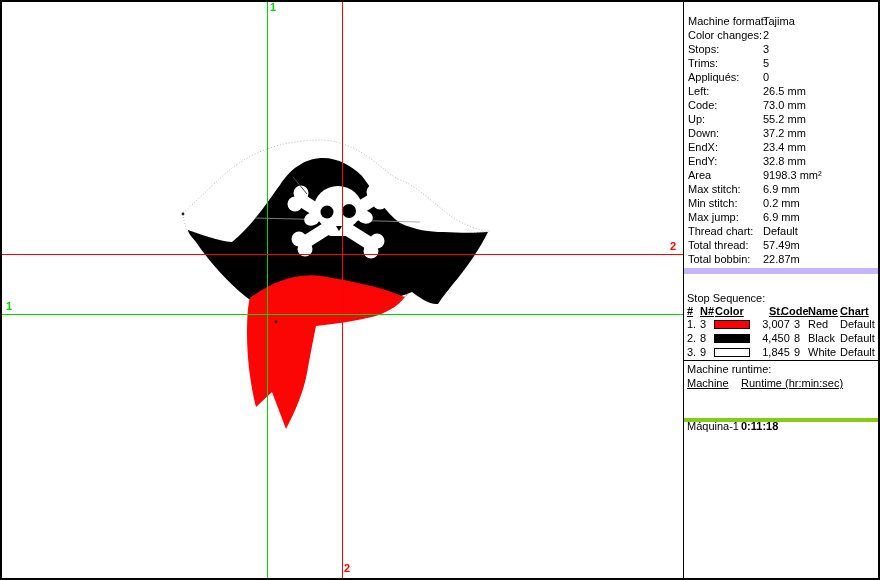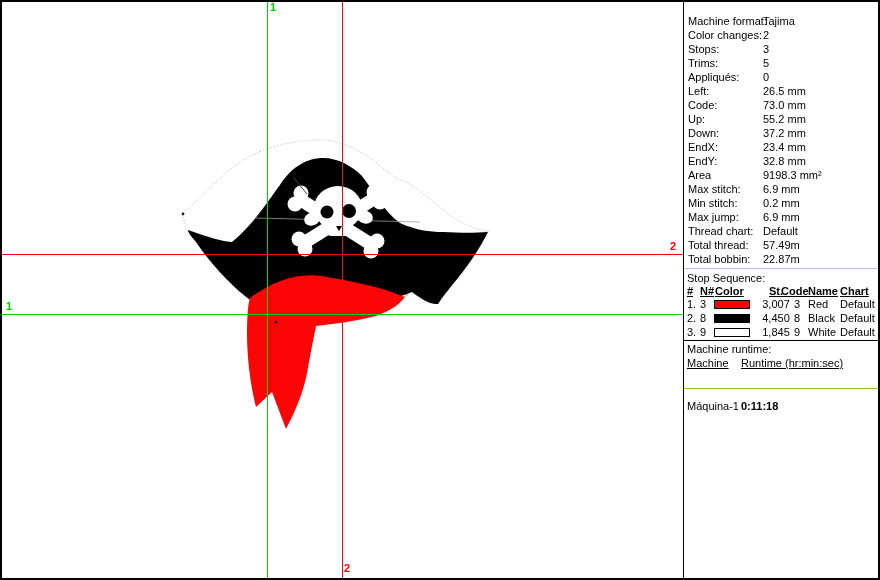--- a/index.html
+++ b/index.html
@@ -25,36 +25,36 @@
 
   
   .panel{position:absolute;left:683px;top:0;right:0;bottom:0;background:#fff;
          border-left:1px solid #000;z-index:5;font-size:11px;color:#000;}
   .stats{padding-top:14px;}
   .stat-row{position:relative;height:14px;line-height:14px;}
   .stat-label{position:absolute;left:4px;white-space:nowrap;}
   .stat-value{position:absolute;left:79px;white-space:nowrap;}
 
   .section-title{height:14px;line-height:14px;padding-left:3px;}
-  .stop-seq{border-top:1px solid #c4b5fd;margin-top:2px;padding-top:2px;}
+  .stop-seq{border-top:6px solid #c4b5fd;margin-top:2px;padding-top:17px;}
   .ss-head,.ss-row{position:relative;height:14px;line-height:13px;}
   .ss-head{height:13px;}
   .ss-head span{font-weight:bold;text-decoration:underline;position:absolute;white-space:nowrap;}
   .ss-row span{position:absolute;white-space:nowrap;}
   .c-num{left:3px;}
   .c-needle{left:16px;}
   .c-color-h{left:31px;}
   .c-swatch{left:30px;top:2px;width:36px;height:9px;border:1px solid #000;box-sizing:border-box;display:block;position:absolute;}
   .c-st{left:73px;width:38px;text-align:center;}
   .c-code-h{left:97px;}
   .c-code{left:97px;width:19px;text-align:right;}
   .c-name{left:124px;}
   .c-chart{left:156px;}
 
-  .runtime{border-top:1px solid #000;border-bottom:1px solid #84cc16;padding-top:1px;padding-bottom:2px;}
+  .runtime{border-top:1px solid #000;border-bottom:4px solid #84cc16;padding-top:1px;padding-bottom:12px;}
   .rt-head,.rt-row{position:relative;height:15px;line-height:15px;}
   .rt-head span{font-weight:normal;text-decoration:underline;position:absolute;white-space:nowrap;}
   .rt-row span{position:absolute;white-space:nowrap;margin-top:28px;}
   .rt-machine{left:3px;}
   .rt-runtime-h{left:57px;}
   .rt-runtime{left:57px;width:78px;font-weight:bold;}
 </style>
 </head>
 <body>
 

